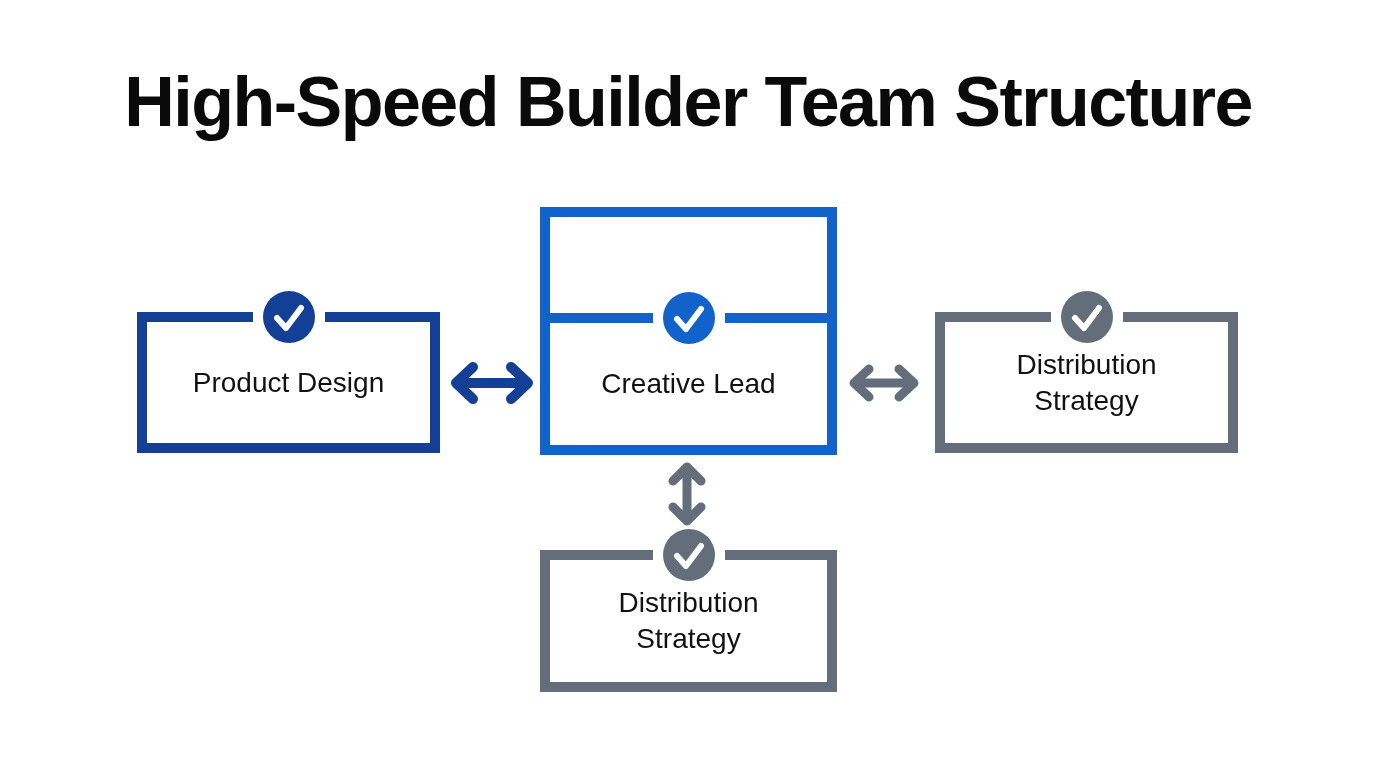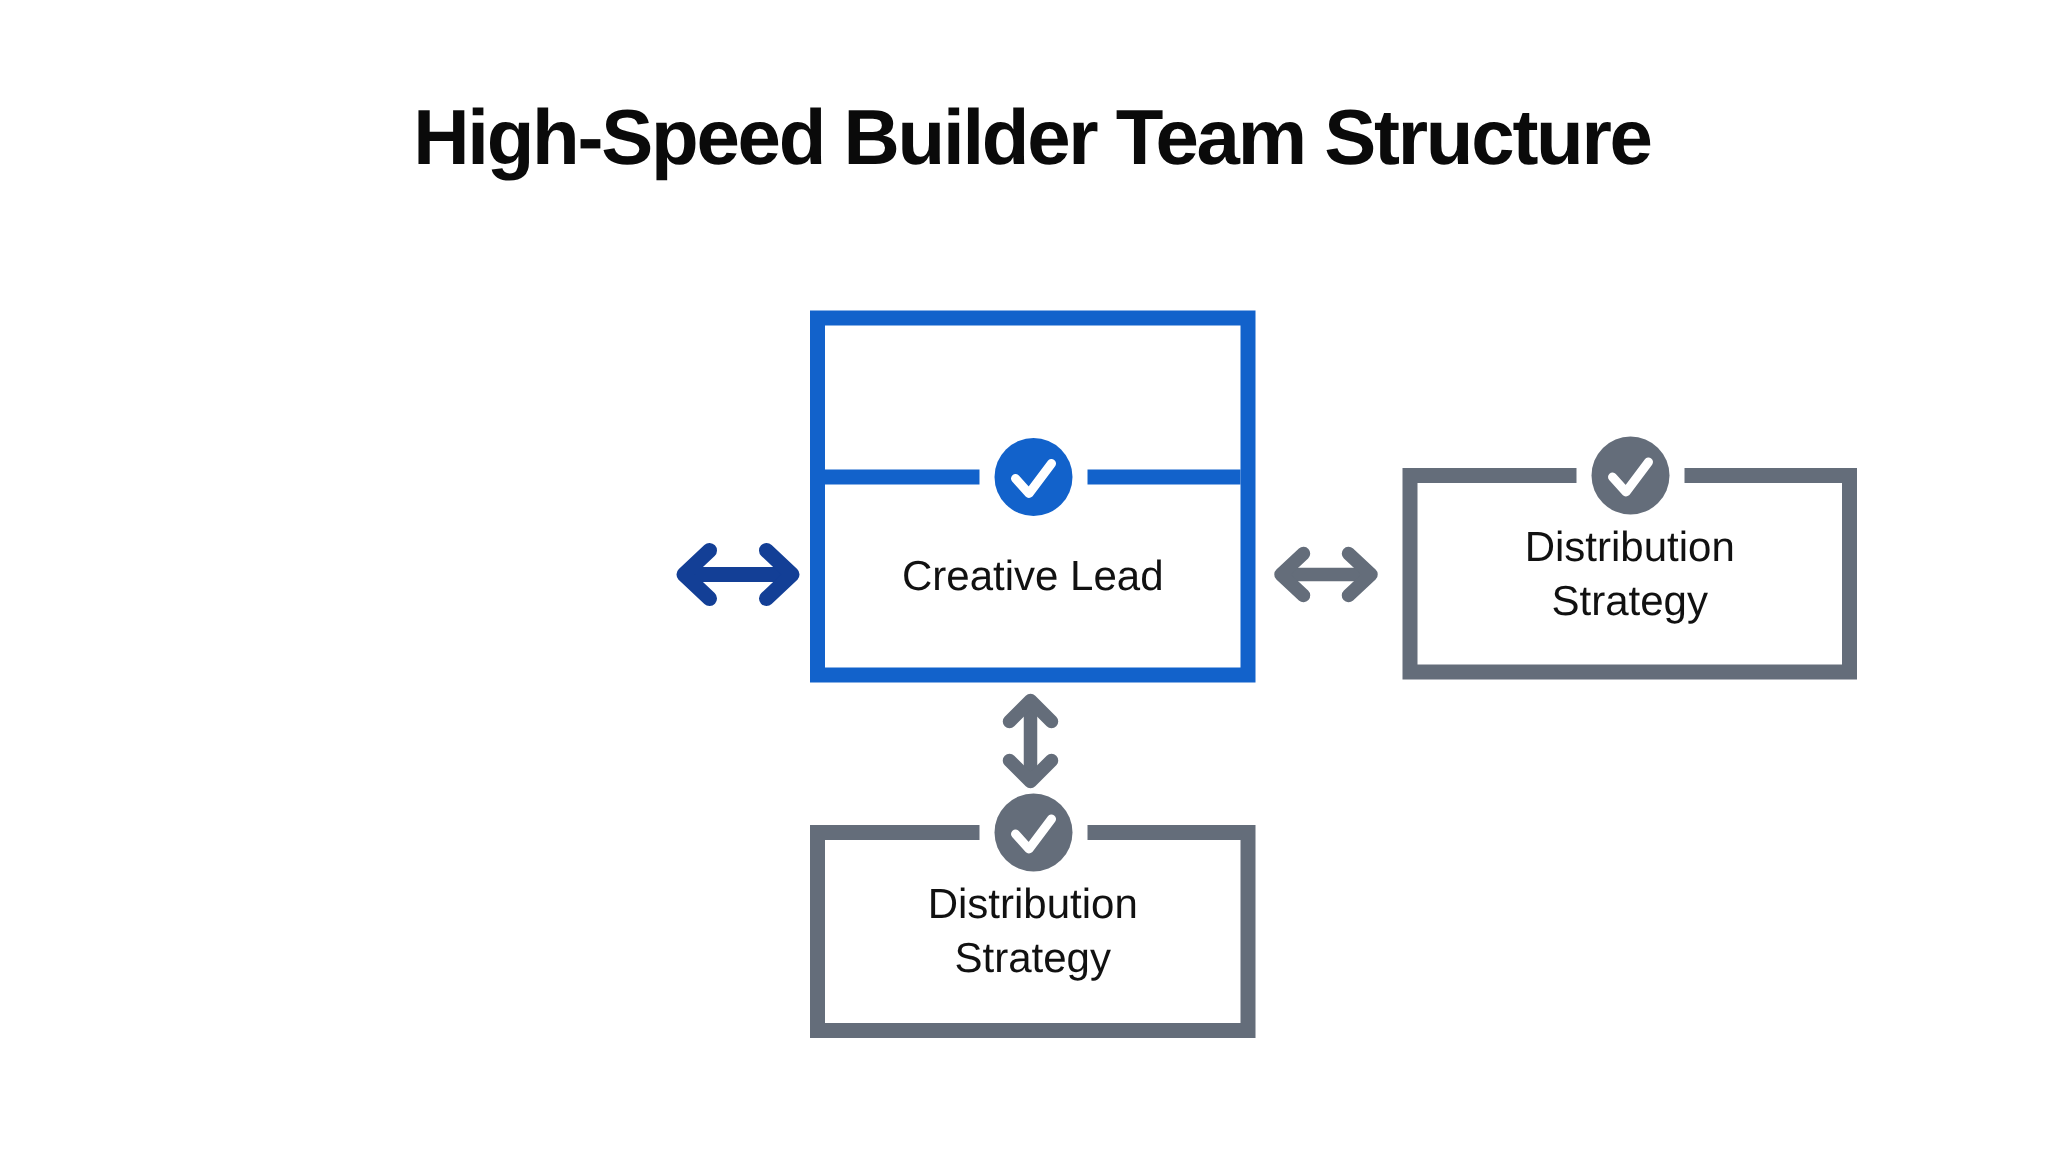--- a/index.html
+++ b/index.html
@@ -9,21 +9,21 @@
     height: 768px;
     background: #ffffff;
     overflow: hidden;
     font-family: "Liberation Sans", sans-serif;
   }
   .title {
     position: absolute;
     left: 0; right: 0; top: 62px;
     margin: 0;
     text-align: center;
-    font-size: 52px;
+    font-size: 70px;
     font-weight: bold;
     letter-spacing: -1.5px;
     color: #0a0a0a;
   }
   .node {
     position: absolute;
     box-sizing: border-box;
     background: #ffffff;
     display: flex;
     align-items: center;
@@ -103,20 +103,29 @@
     <div class="badge badge-blue badge-middle">
       <svg width="52" height="52" viewBox="0 0 52 52">
         <polyline points="14,27 23,37 38,17" fill="none" stroke="#ffffff" stroke-width="6" stroke-linecap="round" stroke-linejoin="round"></polyline>
       </svg>
     </div>
     <div class="center-label-area">
       <span class="node-label">Creative Lead</span>
     </div>
   </div>
 
+  <div class="node node-left">
+    <div class="badge-gap gap-top"></div>
+    <div class="badge badge-navy badge-top">
+      <svg width="52" height="52" viewBox="0 0 52 52">
+        <polyline points="14,27 23,37 38,17" fill="none" stroke="#ffffff" stroke-width="6" stroke-linecap="round" stroke-linejoin="round"></polyline>
+      </svg>
+    </div>
+    <span class="node-label">Product Design</span>
+  </div>
 
   <div class="node node-right">
     <div class="badge-gap gap-top"></div>
     <div class="badge badge-gray badge-top">
       <svg width="52" height="52" viewBox="0 0 52 52">
         <polyline points="14,27 23,37 38,17" fill="none" stroke="#ffffff" stroke-width="6" stroke-linecap="round" stroke-linejoin="round"></polyline>
       </svg>
     </div>
     <span class="node-label">Distribution Strategy</span>
   </div>

